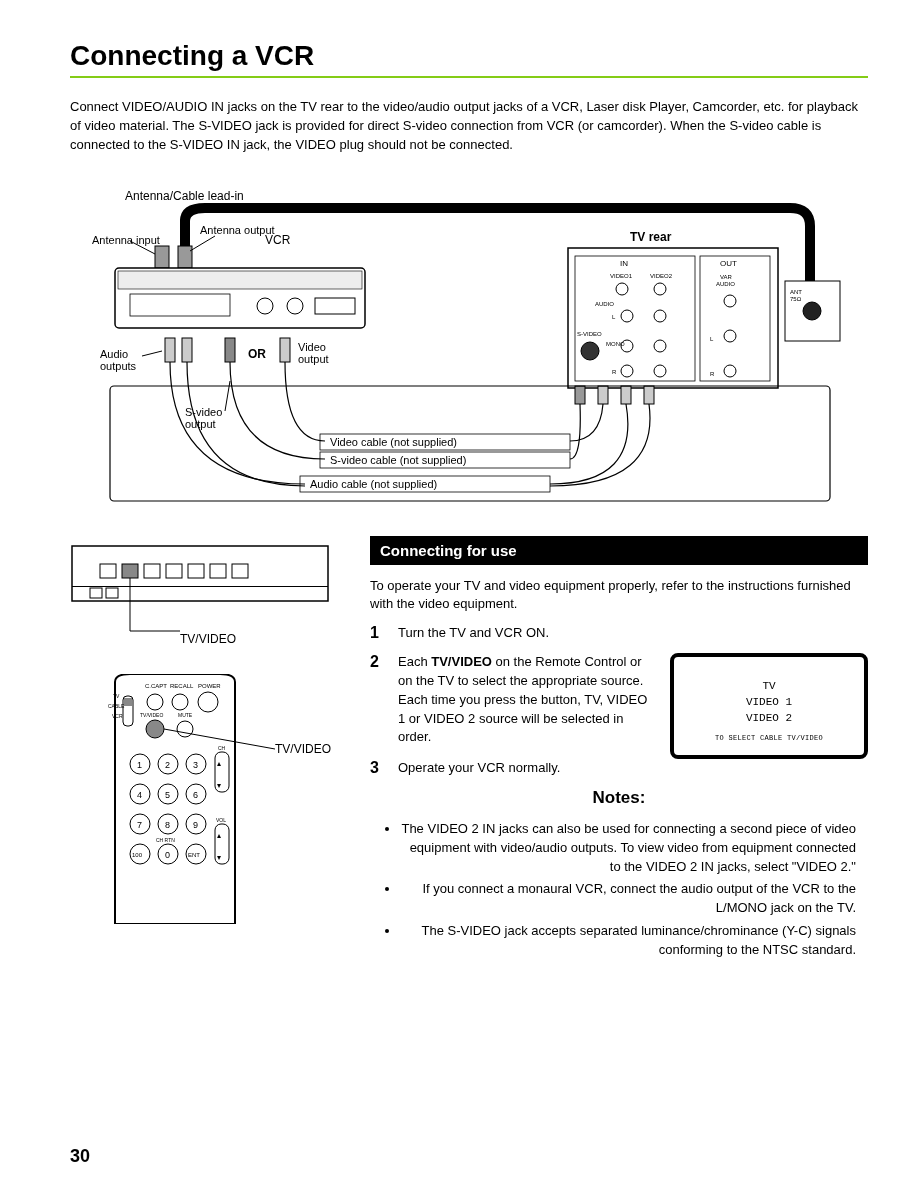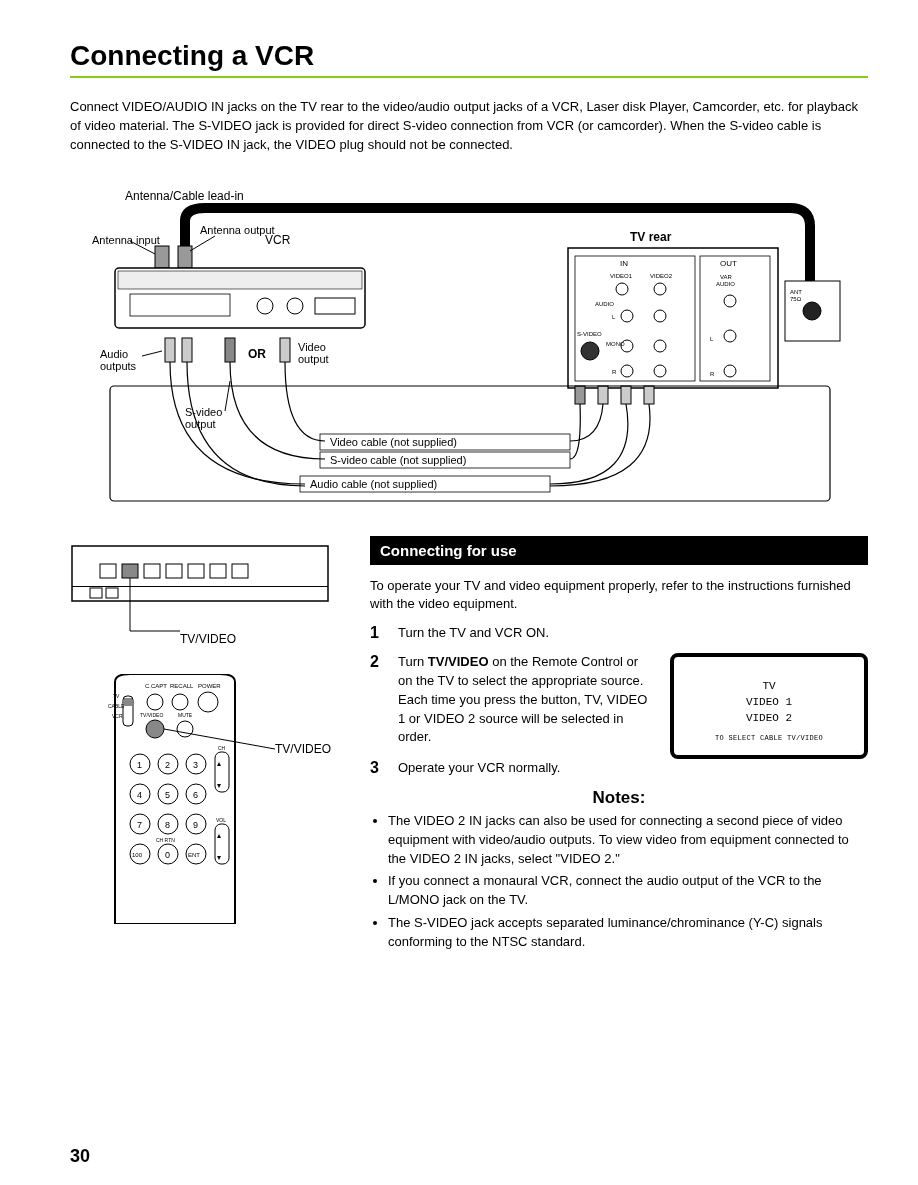--- a/index.html
+++ b/index.html
@@ -99,21 +99,22 @@
     font-weight: bold;
     font-size: 17px;
     margin-top: 2px;
     margin-bottom: 4px;
     text-align: center;
   }
   .bullets {
     font-size: 13px;
     line-height: 1.45;
     padding-left: 18px;
-    margin: 0;
+    margin: 12px;
+    text-align: right;
   }
   .bullets li {
     margin-bottom: 4px;
   }
   .page-number {
     position: absolute;
     bottom: 18px;
     left: 70px;
     font-size: 18px;
     font-weight: bold;
@@ -347,21 +348,21 @@
 
       <div class="step">
         <div class="step-num">1</div>
         <div class="step-body">Turn the TV and VCR ON.</div>
       </div>
 
       <div class="step-row">
         <div class="step" style="flex:1">
           <div class="step-num">2</div>
           <div class="step-body">
-            <span>Turn </span><b>TV/VIDEO</b><span> on the Remote Control or on the TV to select the appropriate source.</span><br>
+            <span>Each </span><b>TV/VIDEO</b><span> on the Remote Control or on the TV to select the appropriate source.</span><br>
             <span>Each time you press the button, TV, VIDEO 1 or VIDEO 2 source will be selected in order.</span><br>
           </div>
         </div>
         <div class="screen-box">
           <div>TV</div>
           <div>VIDEO 1</div>
           <div>VIDEO 2</div>
           <div class="screen-small">TO SELECT CABLE TV/VIDEO</div>
         </div>
       </div>

